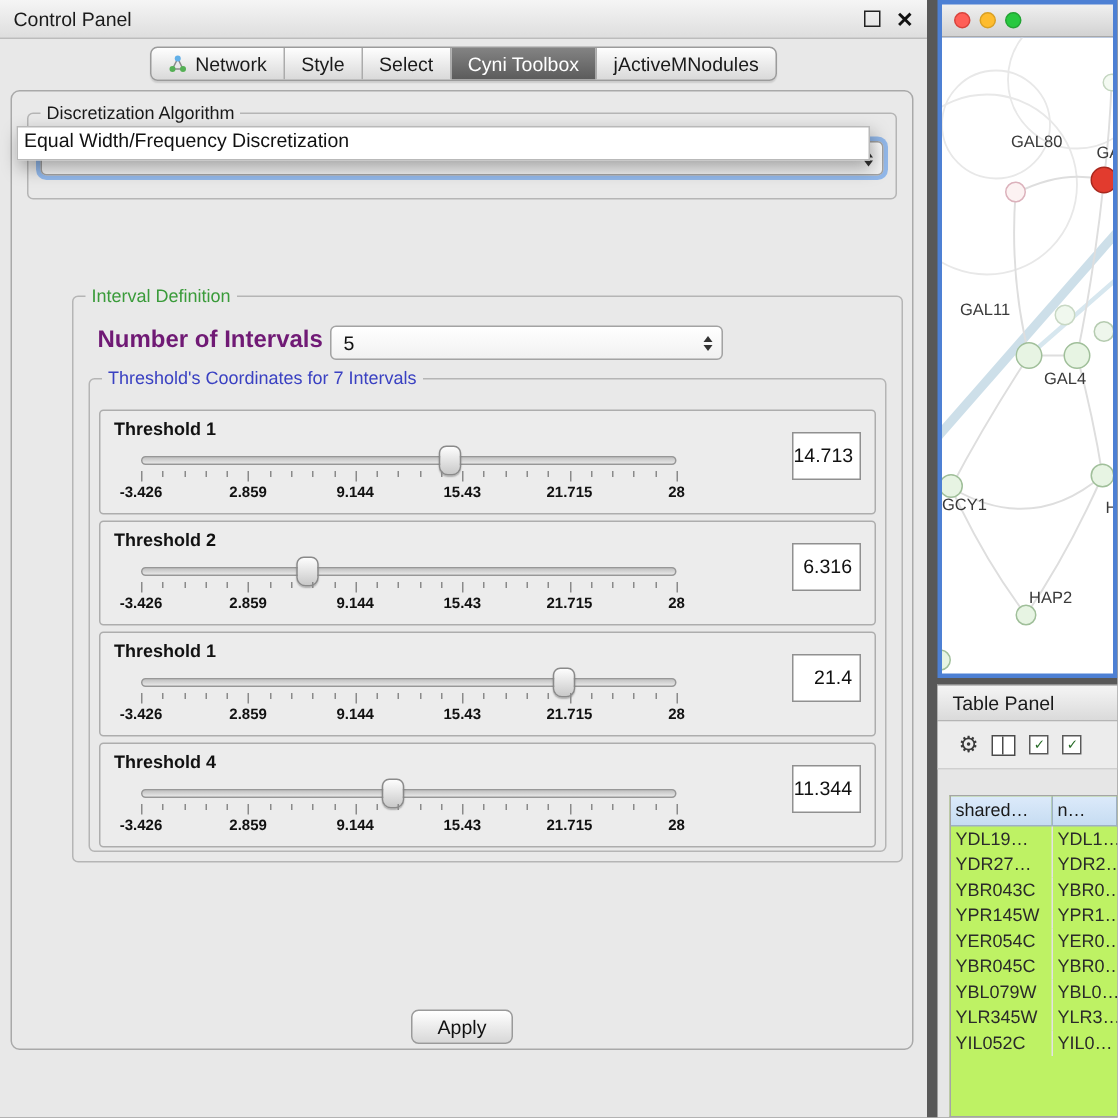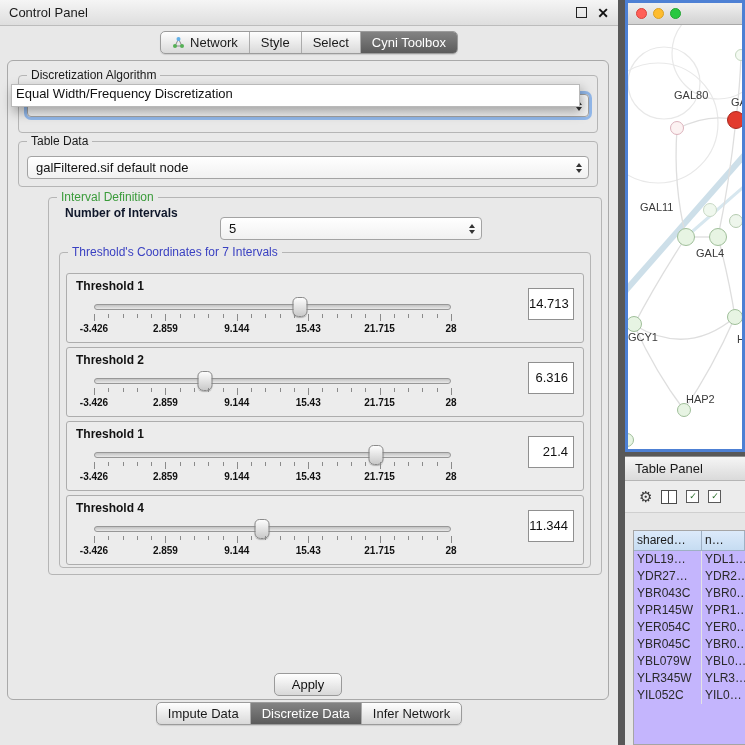--- a/index.html
+++ b/index.html
@@ -45,21 +45,21 @@
   .popup { position:absolute; left:3px; top:23px; width:567px; background:#fff; border:1px solid #b9b9b9;
     box-shadow:2px 5px 12px rgba(0,0,0,0.35); z-index:40; padding-bottom:4px; }
   .popup-header { text-align:center; color:#ababab; font-size:13px; padding:3px 0 1px; }
   .popup-item { font-size:13px; color:#111; padding:1px 4px; }
   .popup-item.bold { font-weight:bold; }
 
   .tabledata-group { left:10px; top:80px; width:580px; height:46px; }
   .tabledata-group .combo { position:absolute; left:8px; top:14px; right:8px; height:23px; }
 
   .interval-group { left:40px; top:136px; width:554px; height:378px; }
-  .num-label { position:absolute; left:16px; top:8px; font-size:12px; font-weight:bold; color:#0f172a; }
+  .num-label { position:absolute; left:16px; top:20px; font-size:16px; font-weight:bold; color:#701a75; }
   .num-combo { position:absolute; left:171px; top:19px; width:262px; height:23px; }
 
   .thresholds-group { left:10px; top:54px; width:532px; height:316px; }
   .threshold-panel { position:relative; margin:4px 6px 0; height:68px; border:1px solid #adadad; border-radius:3px; background:#ececec; box-sizing:content-box; }
   .threshold-panel:first-child { margin-top:20px; }
   .t-label { position:absolute; left:9px; top:5px; font-size:12px; font-weight:bold; color:#111; }
   .t-value { position:absolute; right:9px; top:14px; width:46px; height:32px; background:#fff; border:1px solid #909090;
     font-size:13px; color:#111; text-align:right; line-height:30px; padding-right:5px; box-sizing:border-box; }
   .t-slider { position:absolute; left:27px; top:22px; width:357px; height:42px;font-weight:bold; }
   .t-track { position:absolute; left:0; right:0; top:8px; height:4px; background:linear-gradient(#c2c2c2,#e8e8e8);
@@ -101,21 +101,21 @@
 
   
   .table-panel { position:absolute; left:625px; top:456px; width:120px; height:289px; background:#e6e6e6; overflow:hidden; }
   .tp-header { height:25px; background:linear-gradient(#f5f5f5,#dadada); border-top:1px solid #8f8f8f;
     border-bottom:1px solid #b5b5b5; display:flex; align-items:center; padding-left:10px; font-size:13px; color:#1a1a1a; box-sizing:border-box; }
   .tp-toolbar { height:32px; display:flex; align-items:center; gap:9px; padding-left:14px; border-bottom:1px solid #cfcfcf; background:#ececec; box-sizing:border-box; }
   .gear-icon { font-size:15px; color:#3a3a3a; line-height:1; }
   .cols-icon { width:14px; height:12px; border:1px solid #4a4a4a; position:relative; background:#fff; display:inline-block; }
   .cols-icon::after { content:""; position:absolute; left:6px; top:0; bottom:0; width:1px; background:#4a4a4a; }
   .chk-icon { width:11px; height:11px; border:1px solid #5a5a5a; background:#fff; font-size:9px; line-height:11px; text-align:center; color:#2a6d2a; display:inline-block; }
-  .tp-table { position:absolute; left:8px; top:74px; right:0; bottom:0; background:#c4b5fd; border:1px solid #a5a5a5; border-right:none; box-sizing:border-box; }
+  .tp-table { position:absolute; left:8px; top:74px; right:0; bottom:0; background:#bef264; border:1px solid #a5a5a5; border-right:none; box-sizing:border-box; }
   .tp-thead { display:flex; height:20px; }
   .th { box-sizing:border-box; border-right:1px solid #9eb0c4; border-bottom:1px solid #9eb0c4;
     background:linear-gradient(#dceafa,#c6dcf2); font-size:12px; color:#1a1a1a; padding:2px 3px; overflow:hidden; white-space:nowrap; }
   .th.c1 { width:68px; }
   .th.c2 { flex:1; }
   .tp-row { display:flex; height:17px; }
   .td { box-sizing:border-box; font-size:12px; color:#2a2a2a; padding:1px 3px; overflow:hidden; white-space:nowrap; border-right:1px solid #e3e3e3; }
   .td.c1 { width:68px; }
   .td.c2 { flex:1; border-right:none; }
 </style>
@@ -146,50 +146,43 @@
       </div>
       <div class="segment">
         <span>Style</span>
       </div>
       <div class="segment">
         <span>Select</span>
       </div>
       <div class="segment selected">
         <span>Cyni Toolbox</span>
       </div>
+      <div class="segment">
+        <span>jActiveMNodules</span>
+      </div>
     </div>
   </div>
 
   <div class="panel-body">
 
     <div class="groupbox algo-group">
       <span class="gb-title">Discretization Algorithm</span>
       <div class="combo">
         <span class="combo-text"></span>
         <span class="combo-arrows">
             <i class="arr-up"></i>
             <i class="arr-down"></i>
           </span>
       </div>
     </div>
 
     <div class="popup">
       <div class="popup-item">Equal Width/Frequency Discretization</div>
     </div>
 
-    <div class="groupbox tabledata-group">
-      <span class="gb-title">Table Data</span>
-      <div class="combo">
-        <span class="combo-text">galFiltered.sif default node</span>
-        <span class="combo-arrows">
-            <i class="arr-up"></i>
-            <i class="arr-down"></i>
-          </span>
-      </div>
-    </div>
 
     <div class="groupbox interval-group">
       <span class="gb-title green">Interval Definition</span>
       <span class="num-label">Number of Intervals</span>
       <div class="combo num-combo">
         <span class="combo-text">5</span>
         <span class="combo-arrows">
             <i class="arr-up"></i>
             <i class="arr-down"></i>
           </span>
@@ -375,33 +368,20 @@
     <div class="t-value">11.344</div>
   </div>
           </div>
       </div>
     </div>
 
 
     <button class="apply-btn">Apply</button>
   </div>
 
-  <div class="bottom-tabs-row">
-    <div class="segmented">
-      <div class="segment">
-        <span>Impute Data</span>
-      </div>
-      <div class="segment selected">
-        <span>Discretize Data</span>
-      </div>
-      <div class="segment">
-        <span>Infer Network</span>
-      </div>
-    </div>
-  </div>
 </div>
 
 <div class="network-window">
   <div class="net-titlebar">
     <span class="tl red"></span>
     <span class="tl yellow"></span>
     <span class="tl green"></span>
   </div>
   <div class="net-canvas">
     <svg width="114" height="424" viewBox="0 0 114 424">

